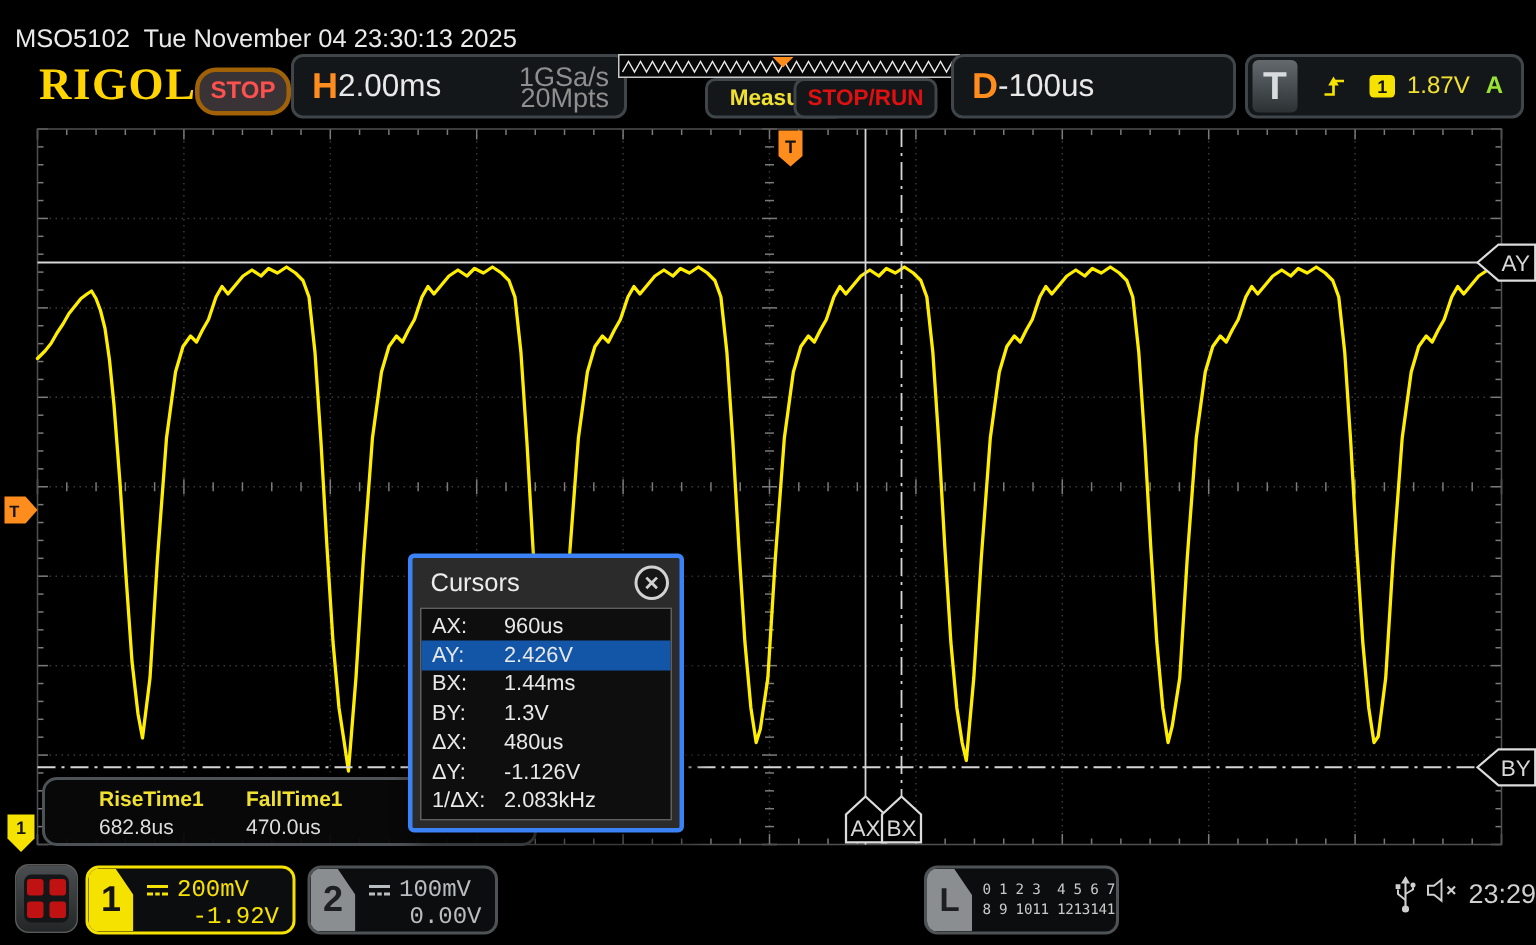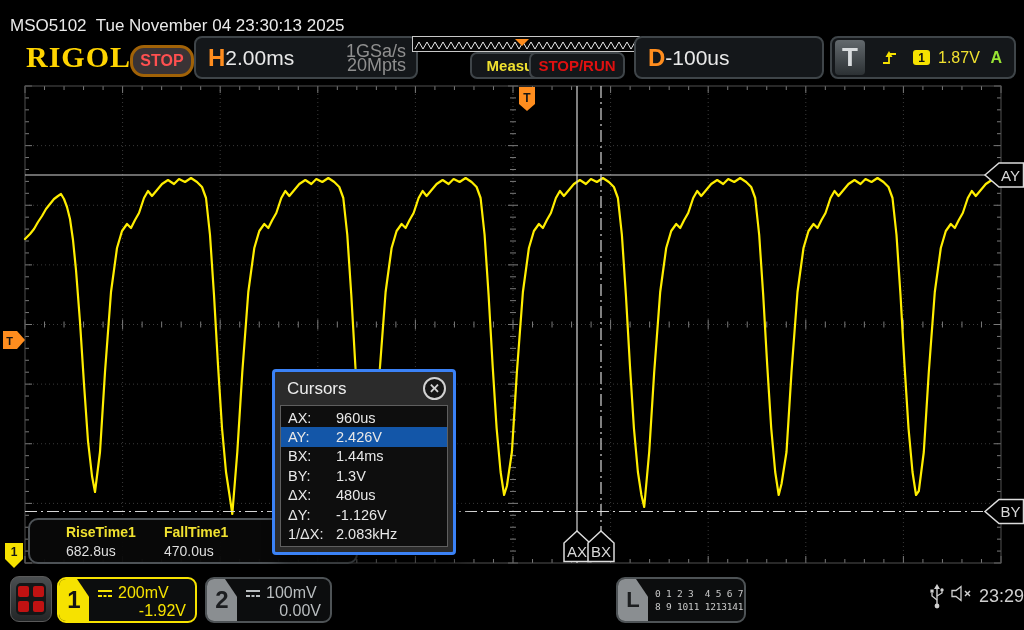--- a/index.html
+++ b/index.html
@@ -68,21 +68,21 @@
   .allmeas-inner{width:30px;height:32px;background:#141617;border-radius:5px;display:grid;
       grid-template-columns:11px 11px;grid-template-rows:11px 11px;gap:4px;place-content:center;}
   .redsq{background:#c01212;border-radius:2px;}
   .chpill{position:absolute;top:577px;height:46px;border-radius:9px;display:flex;box-sizing:border-box;overflow:hidden;z-index:2;background:#0c0d0e;}
   #ch1{left:57px;width:140px;border:2px solid #f6e200;}
   #ch2{left:205px;width:127px;border:2px solid #4e5356;}
   .ch-tab{width:30px;height:100%;display:flex;align-items:center;justify-content:center;font-weight:700;font-size:24px;flex:none;
       clip-path:polygon(0 0,60% 0,100% 42%,100% 100%,0 100%);}
   #ch1 .ch-tab{background:#f6e200;color:#141414;}
   #ch2 .ch-tab{background:#8a8e91;color:#1c1e20;}
-  .ch-body{flex:1;padding:5px 9px 5px 8px;display:flex;flex-direction:column;justify-content:space-between;}
+  .ch-body{flex:1;padding:5px 9px 5px 8px;display:flex;flex-direction:column;justify-content:space-between;font-family:Liberation Mono, monospace;}
   #ch1 .ch-body{color:#f6e200;}
   #ch2 .ch-body{color:#b9bdbf;}
   .ch-r1{display:flex;align-items:center;gap:5px;font-size:16px;}
   .ch-r2{text-align:right;font-size:16px;}
   #lpill{position:absolute;left:616px;top:577px;width:130px;height:46px;border:2px solid #4e5356;border-radius:9px;
       background:#0c0d0e;display:flex;overflow:hidden;z-index:2;box-sizing:border-box;}
   #lpill .ch-tab{background:#8a8e91;color:#1c1e20;font-size:22px;}
   .l-body{flex:1;display:flex;flex-direction:column;justify-content:center;padding-left:7px;
       font-family:"DejaVu Sans Mono",monospace;font-size:9.5px;color:#c9c9c9;line-height:13px;letter-spacing:-0.2px;white-space:pre;}
   #usb-icon{position:absolute;left:929px;top:583px;z-index:2;}

